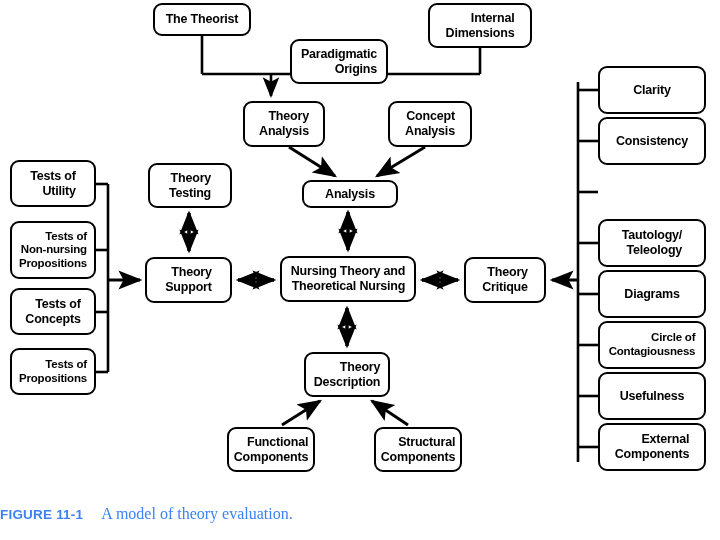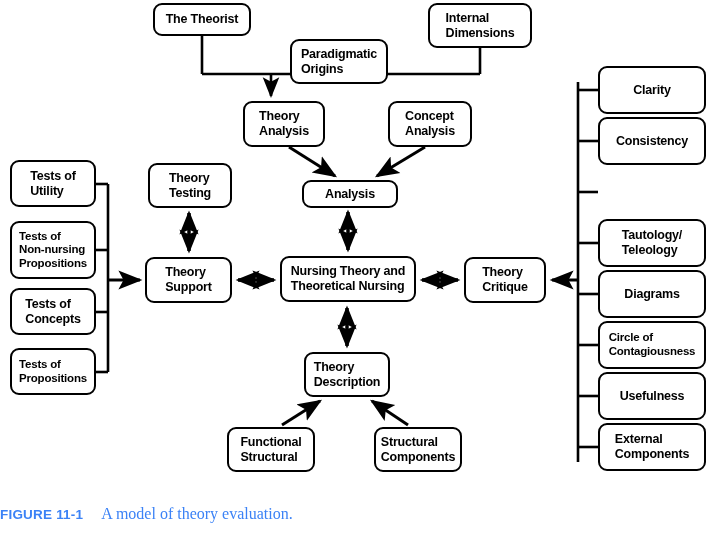--- a/index.html
+++ b/index.html
@@ -29,21 +29,21 @@
   }
   .node-box {
     position: absolute;
     box-sizing: border-box;
     border: 2px solid #000000;
     border-radius: 9px;
     background: #ffffff;
     display: flex;
     align-items: center;
     justify-content: center;
-    text-align: left;
+    text-align: right;
     font-family: "Liberation Sans", sans-serif;
     font-size: 12.5px;
     font-weight: bold;
     line-height: 1.18;
     color: #000000;
     letter-spacing: -0.2px;
     white-space: pre-line;
     padding: 0 3px;
   }
   .caption {
@@ -180,21 +180,21 @@
   <div class="node-box" style="left:280px; top:256px; width:136px; height:46px;">Nursing Theory and
 Theoretical Nursing</div>
 
   <div class="node-box" style="left:464px; top:257px; width:82px; height:46px;">Theory
 Critique</div>
 
   <div class="node-box" style="left:304px; top:352px; width:86px; height:45px;">Theory
 Description</div>
 
   <div class="node-box" style="left:227px; top:427px; width:88px; height:45px;">Functional
-Structural</div>
+Components</div>
 
   <div class="node-box" style="left:374px; top:427px; width:88px; height:45px;">Structural
 Components</div>
 
   <div class="node-box" style="left:10px; top:160px; width:86px; height:47px;">Tests of
 Utility</div>
 
   <div class="node-box" style="left:10px; top:221px; width:86px; height:58px; font-size:11.5px;">Tests of
 Non-nursing
 Propositions</div>

